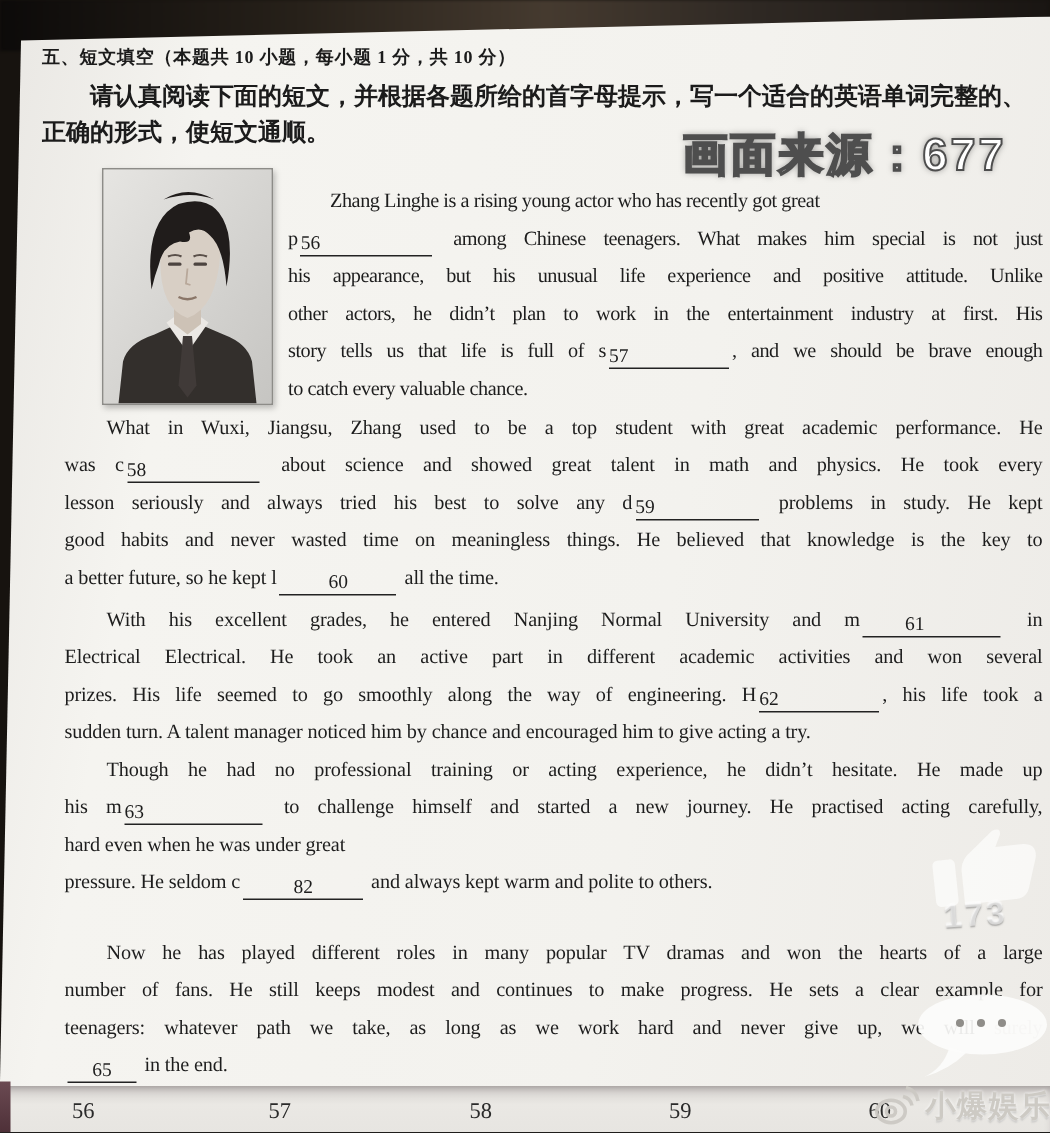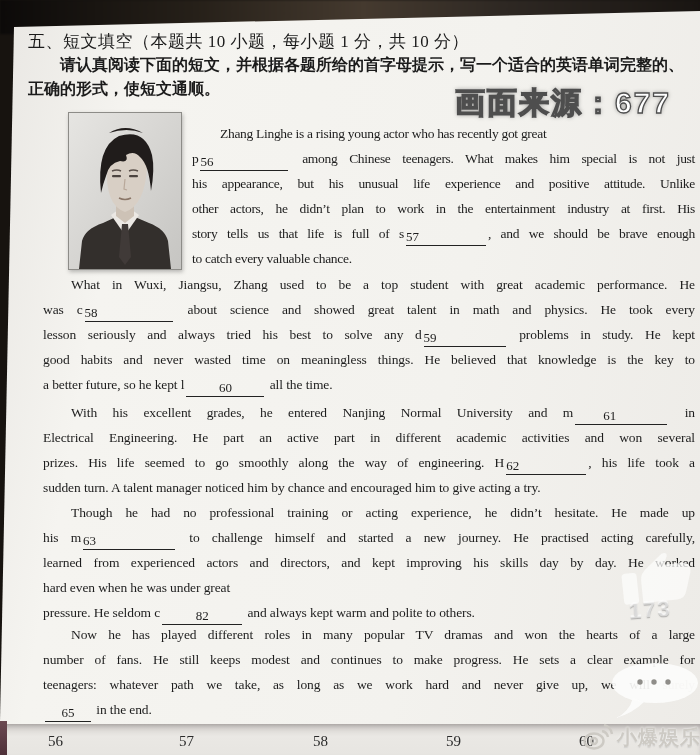--- a/index.html
+++ b/index.html
@@ -6,21 +6,21 @@
   .stage{position:relative;width:700px;height:755px;overflow:hidden;
          background:#17130f;font-family:"Liberation Serif",serif;}
   
   .bg-top{position:absolute;left:0;top:0;width:700px;height:34px;
           background:linear-gradient(to right,#0c0a09,#262019 28%,#453a2f 52%,#2e2823 72%,#191512);
           filter:blur(1.2px);}
   
   .paper{position:absolute;inset:0;
          background:linear-gradient(100deg,#e9e7e3,#f5f4f0 18%,#f3f2ee 62%,#edebe7);
          clip-path:polygon(14px 27px,700px 11px,700px 755px,0 755px,0 721px);}
-  .section-title{position:absolute;left:28px;top:30px;font-size:17px;font-weight:400;
+  .section-title{position:absolute;left:28px;top:30px;font-size:12px;font-weight:700;
          color:#1b1b1b;letter-spacing:.5px;white-space:nowrap;}
   .instructions{position:absolute;left:28px;top:53px;width:666px;font-size:16px;
          font-weight:600;line-height:24px;color:#1b1b1b;text-indent:32px;}
   
   .photo{position:absolute;left:68px;top:112px;width:112px;height:156px;
          border:1px solid #8d8c88;box-shadow:1px 2px 4px rgba(0,0,0,.25);background:#d9d8d5;}
   .photo svg{display:block;width:100%;height:100%;}
   
   .para{position:absolute;font-size:13.5px;color:#1d1d1d;letter-spacing:-.1px;}
   .pline{height:25px;line-height:25px;white-space:nowrap;}
@@ -106,28 +106,27 @@
         </div>
         <div class="para para-2">
           <div class="pline just ind">What in Wuxi, Jiangsu, Zhang used to be a top student with great academic performance. He</div>
           <div class="pline just">was c<span class="blank" style="width: 88px;">58</span> about science and showed great talent in math and physics. He took every</div>
           <div class="pline just">lesson seriously and always tried his best to solve any d<span class="blank" style="width: 82px;">59</span> problems in study. He kept</div>
           <div class="pline just">good habits and never wasted time on meaningless things. He believed that knowledge is the key to</div>
           <div class="pline">a better future, so he kept l<span class="blank" style="width: 78px;">60</span> all the time.</div>
         </div>
         <div class="para para-3">
           <div class="pline just ind">With his excellent grades, he entered Nanjing Normal University and m<span class="blank" style="width: 92px;">61</span> in</div>
-          <div class="pline just">Electrical Engineering. He part an active part in different academic activities and won several</div>
+          <div class="pline just">Electrical Electrical. He took an active part in different academic activities and won several</div>
           <div class="pline just">prizes. His life seemed to go smoothly along the way of engineering. H<span class="blank" style="width: 80px;">62</span>, his life took a</div>
           <div class="pline">sudden turn. A talent manager noticed him by chance and encouraged him to give acting a try.</div>
         </div>
         <div class="para para-4">
           <div class="pline just ind">Though he had no professional training or acting experience, he didn’t hesitate. He made up</div>
           <div class="pline just">his m<span class="blank" style="width: 92px;">63</span> to challenge himself and started a new journey. He practised acting carefully,</div>
-          <div class="pline just">learned from experienced actors and directors, and kept improving his skills day by day. He worked</div>
           <div class="pline">hard even when he was under great</div>
           <div class="pline">pressure. He seldom c<span class="blank" style="width: 80px;">82</span> and always kept warm and polite to others.</div>
         </div>
         <div class="para para-5">
           <div class="pline just ind">Now he has played different roles in many popular TV dramas and won the hearts of a large</div>
           <div class="pline just">number of fans. He still keeps modest and continues to make progress. He sets a clear example for</div>
           <div class="pline just">teenagers: whatever path we take, as long as we work hard and never give up, we will <span class="faint">surely</span></div>
           <div class="pline"><span class="blank" style="width: 46px;">65</span> in the end.</div>
         </div>
       </div>

